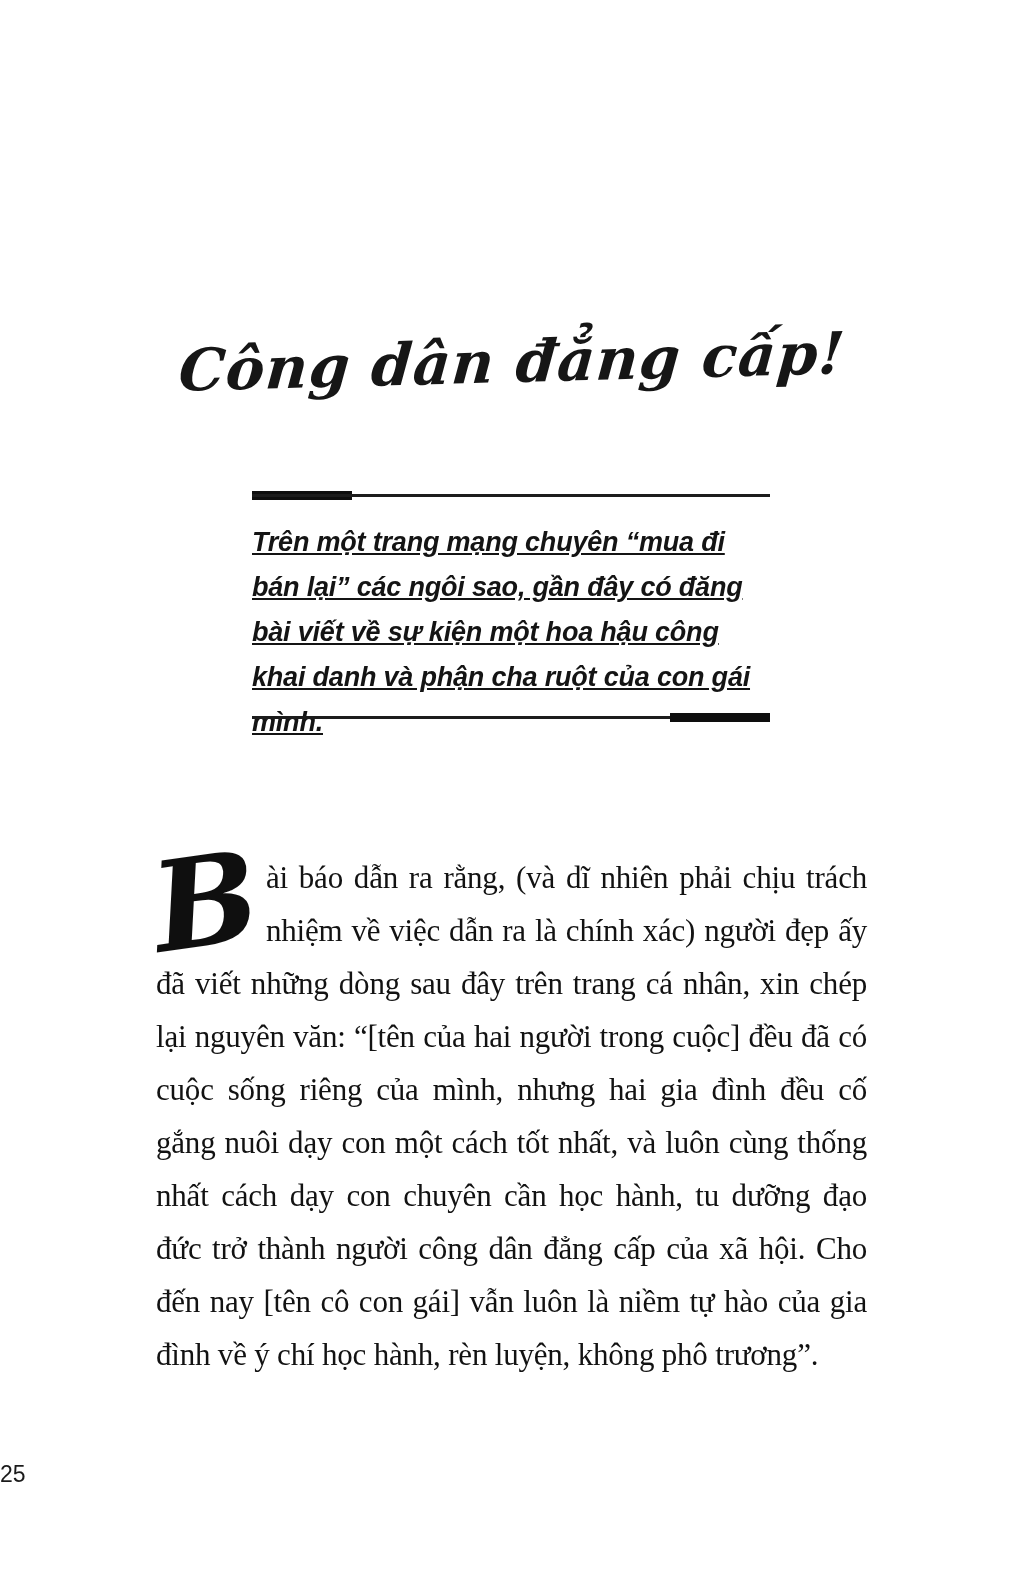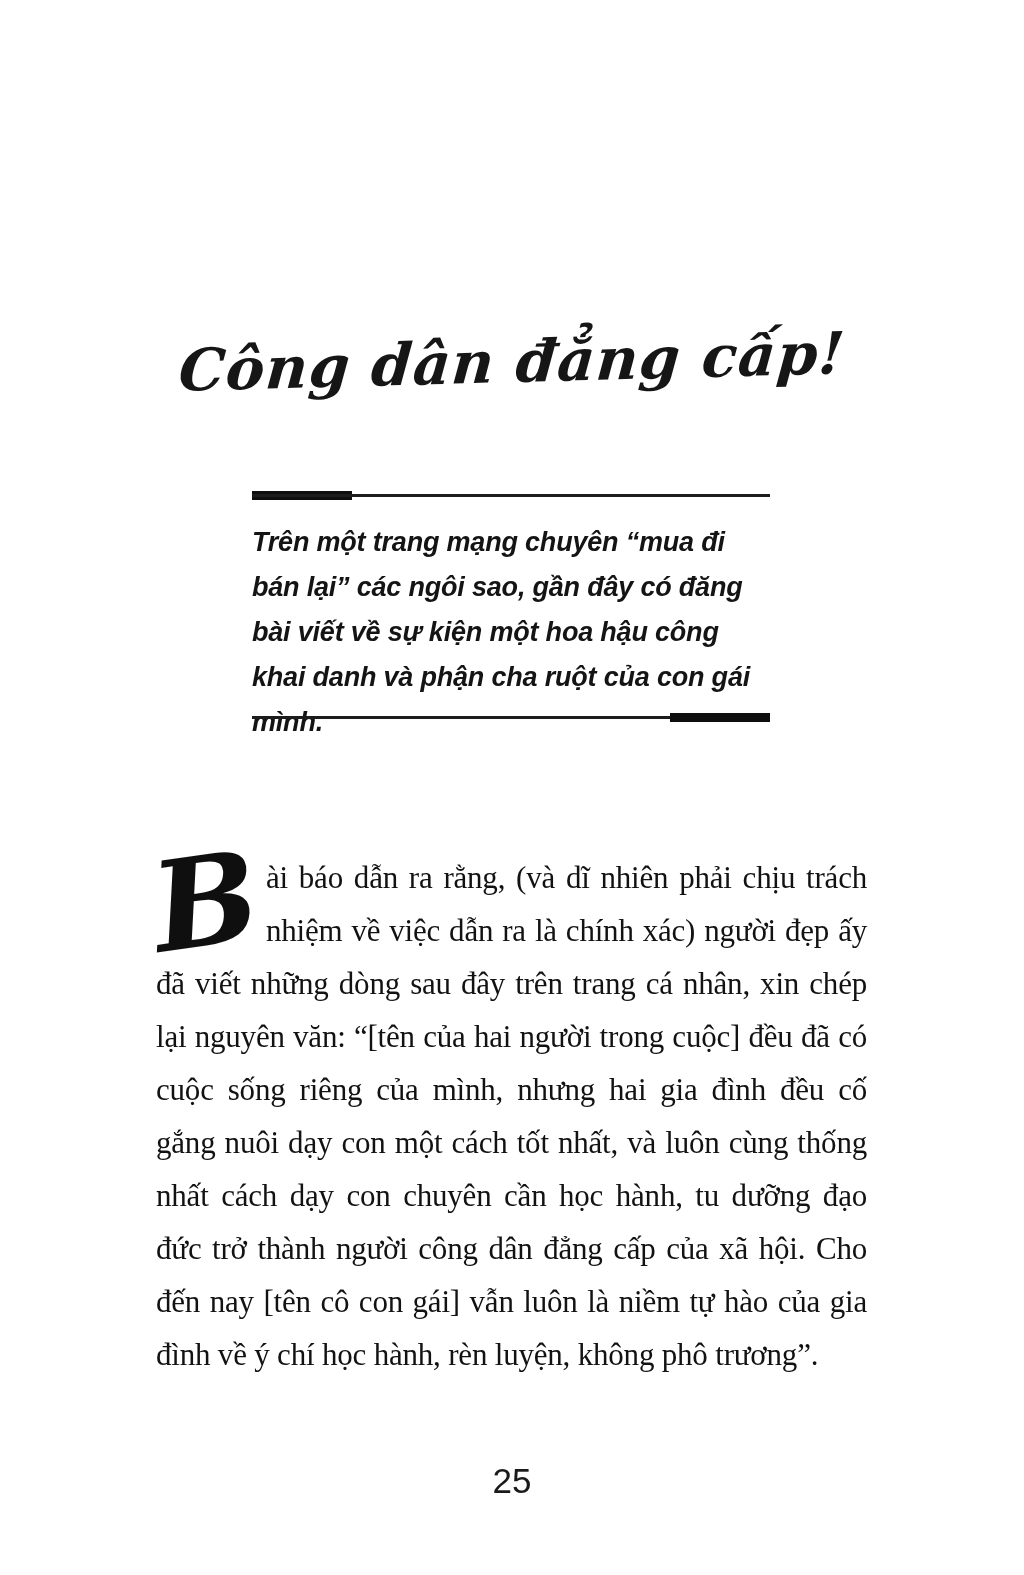--- a/index.html
+++ b/index.html
@@ -68,20 +68,21 @@
     left: 252px;
     width: 524px;
     margin: 0;
     font-family: "Liberation Sans", sans-serif;
     font-style: italic;
     font-weight: 700;
     font-size: 27px;
     line-height: 45px;
     letter-spacing: -0.2px;
     color: #141414;
+    text-decoration: underline;
   }
 
   
   .body-text {
     position: absolute;
     top: 851px;
     left: 156px;
     width: 711px;
     margin: 0;
     font-family: "Liberation Serif", serif;
@@ -105,23 +106,23 @@
     margin: 2px 4px 0 -6px;
     color: #0f0f0f;
   }
 
   
   .pagenum {
     position: absolute;
     top: 1461px;
     left: 0;
     width: 100%;
-    text-align: center;
+    text-align: left;
     font-family: "Liberation Sans", sans-serif;
-    font-size: 35px;
+    font-size: 23px;
     color: #1a1a1a;
   }
 </style>
 </head>
 <body>
 
 <div class="page">
 
   <h1 class="title">Công dân đẳng cấp!</h1>
 

